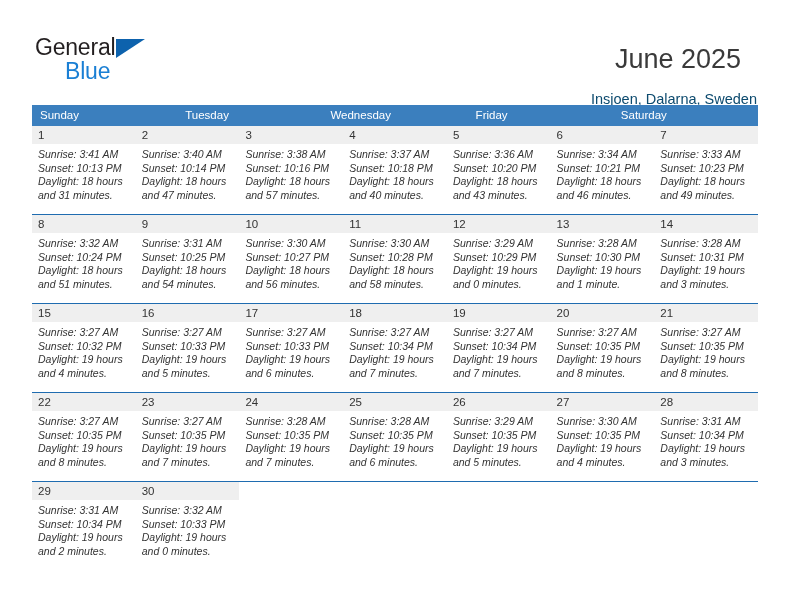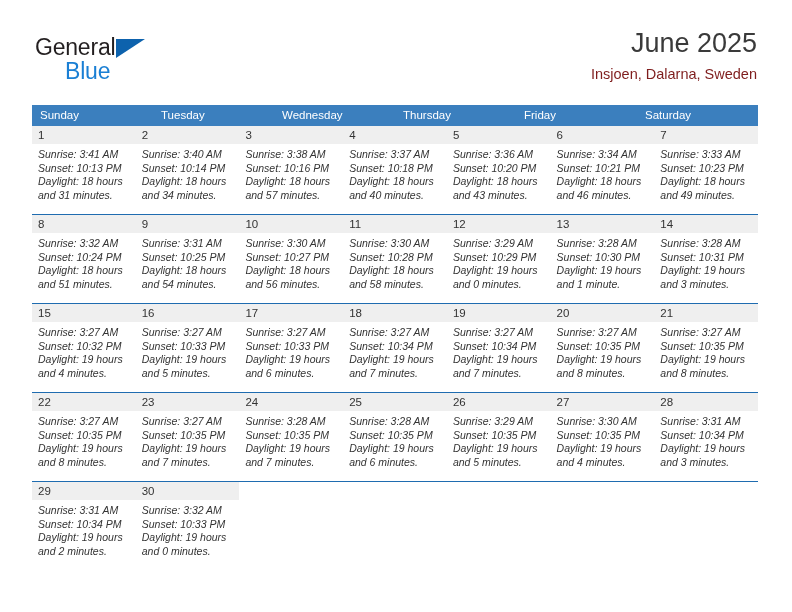--- a/index.html
+++ b/index.html
@@ -65,26 +65,26 @@
     position: absolute;
     right: 0;
     top: 0;
     text-align: right;
   }
   .month-title {
     font-size: 27px;
     color: #3a3a3a;
     line-height: 1.15;
     font-weight: normal;
-    margin: 0;
+    margin: 16px;
     white-space: nowrap;
   }
   .location {
     font-size: 14.5px;
-    color: #7f1d1d;
+    color: #0c4a6e;
     margin-top: 7px;
     white-space: nowrap;
   }
 
   
   .calendar {
     position: absolute;
     left: 32px;
     top: 105px;
     width: 726px;
@@ -163,21 +163,20 @@
     </div>
 
   </div>
 
   <div class="calendar">
 
     <div class="dow-row">
       <div class="dow">Sunday</div>
       <div class="dow">Tuesday</div>
       <div class="dow">Wednesday</div>
-      <div class="dow">Thursday</div>
       <div class="dow">Friday</div>
       <div class="dow">Saturday</div>
     </div>
 
     <div id="weeks-container">
         <div class="week">
           <div class="week-inner">
             <div class="cell">
               <div class="daynum-band">
                 <div class="daynum">1</div>
@@ -190,21 +189,21 @@
               </div>
             </div>
             <div class="cell">
               <div class="daynum-band">
                 <div class="daynum">2</div>
               </div>
               <div class="lines">
                 <div class="line">Sunrise: 3:40 AM</div>
                 <div class="line">Sunset: 10:14 PM</div>
                 <div class="line">Daylight: 18 hours</div>
-                <div class="line">and 34 minutes.</div>
+                <div class="line">and 47 minutes.</div>
               </div>
             </div>
             <div class="cell">
               <div class="daynum-band">
                 <div class="daynum">3</div>
               </div>
               <div class="lines">
                 <div class="line">Sunrise: 3:38 AM</div>
                 <div class="line">Sunset: 10:16 PM</div>
                 <div class="line">Daylight: 18 hours</div>

